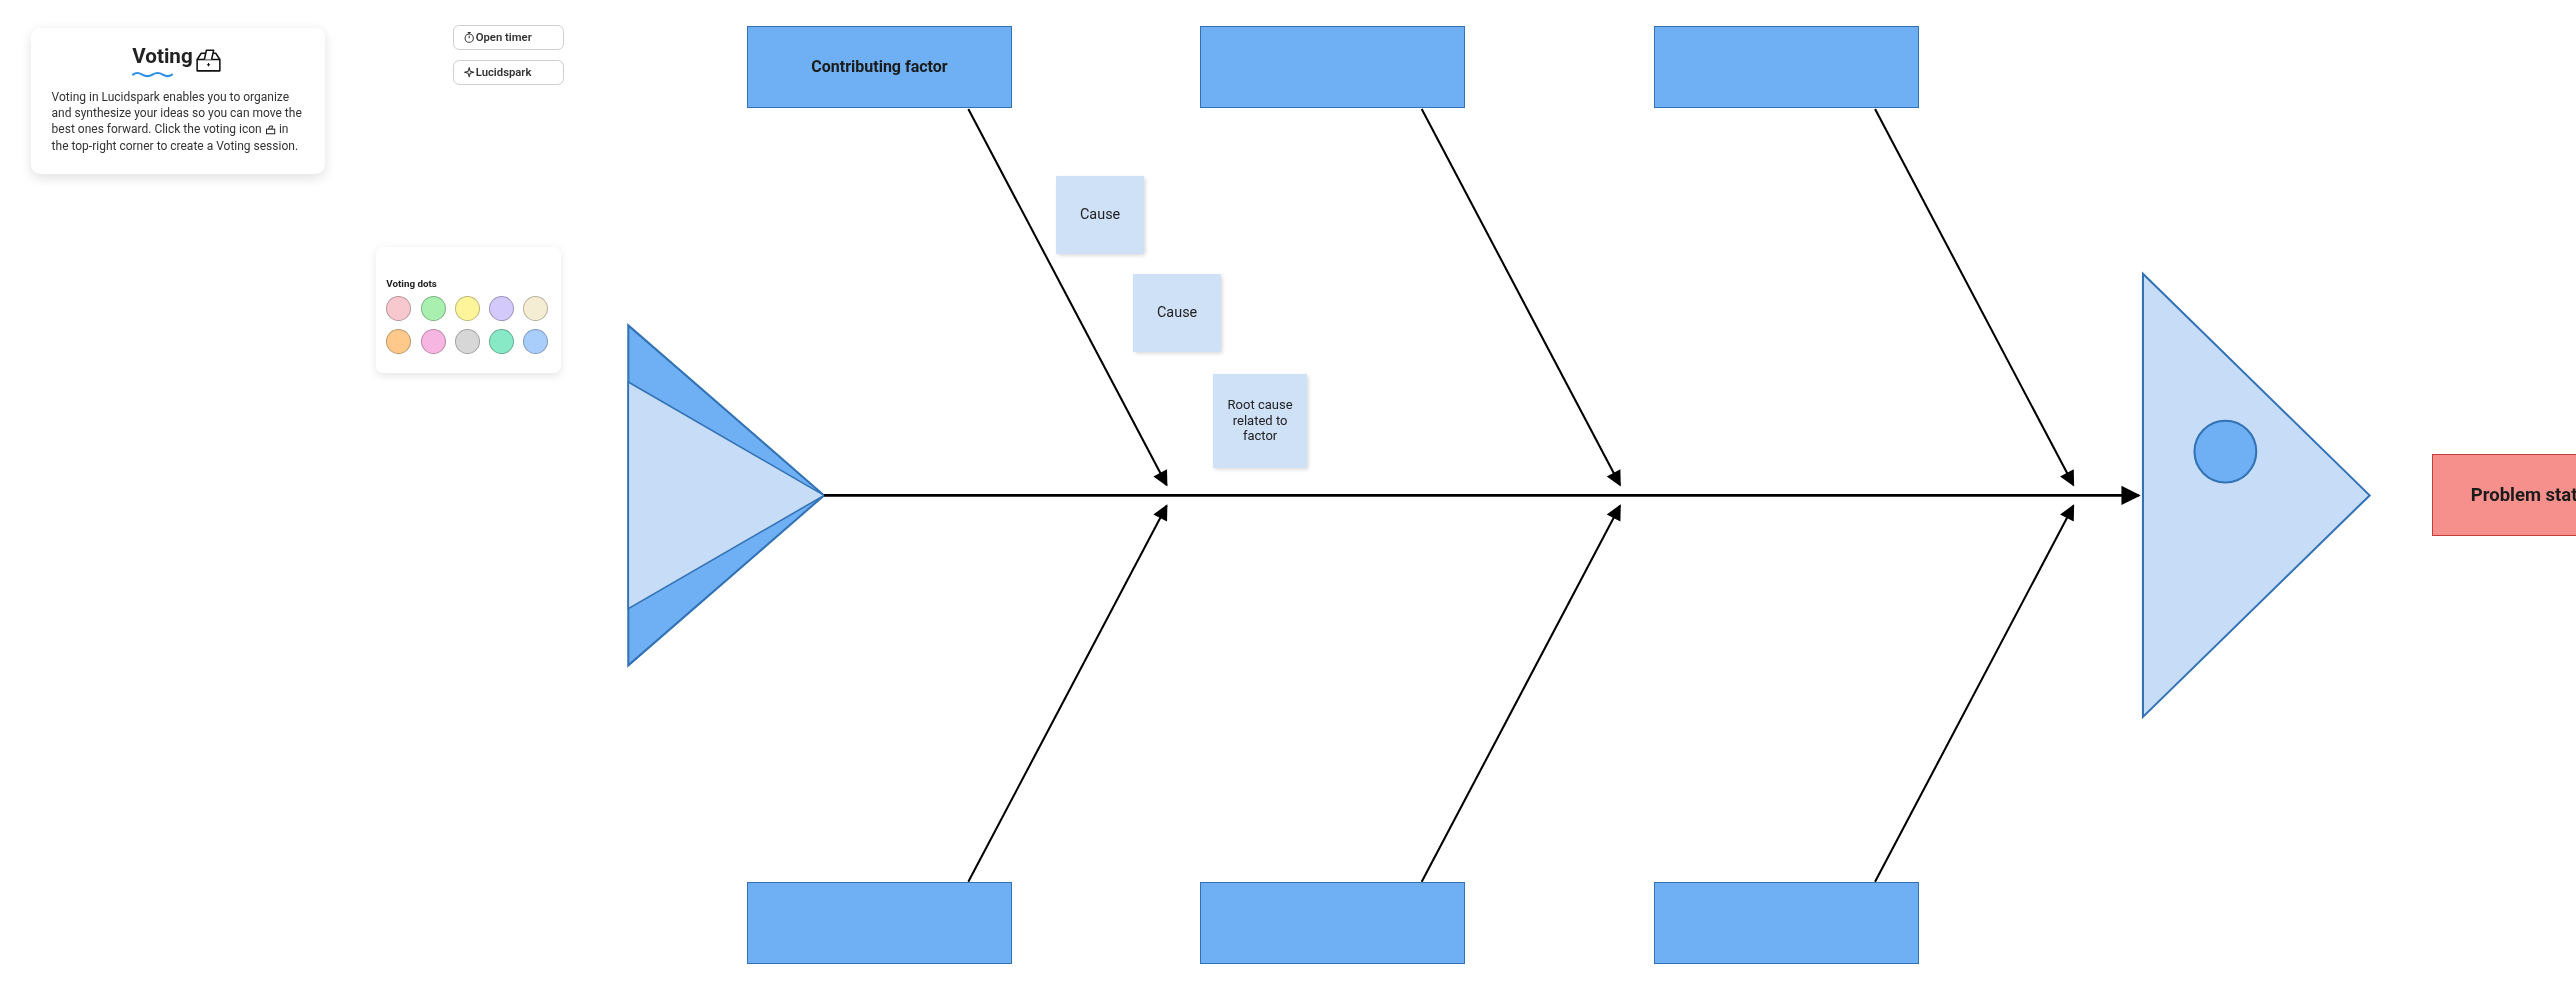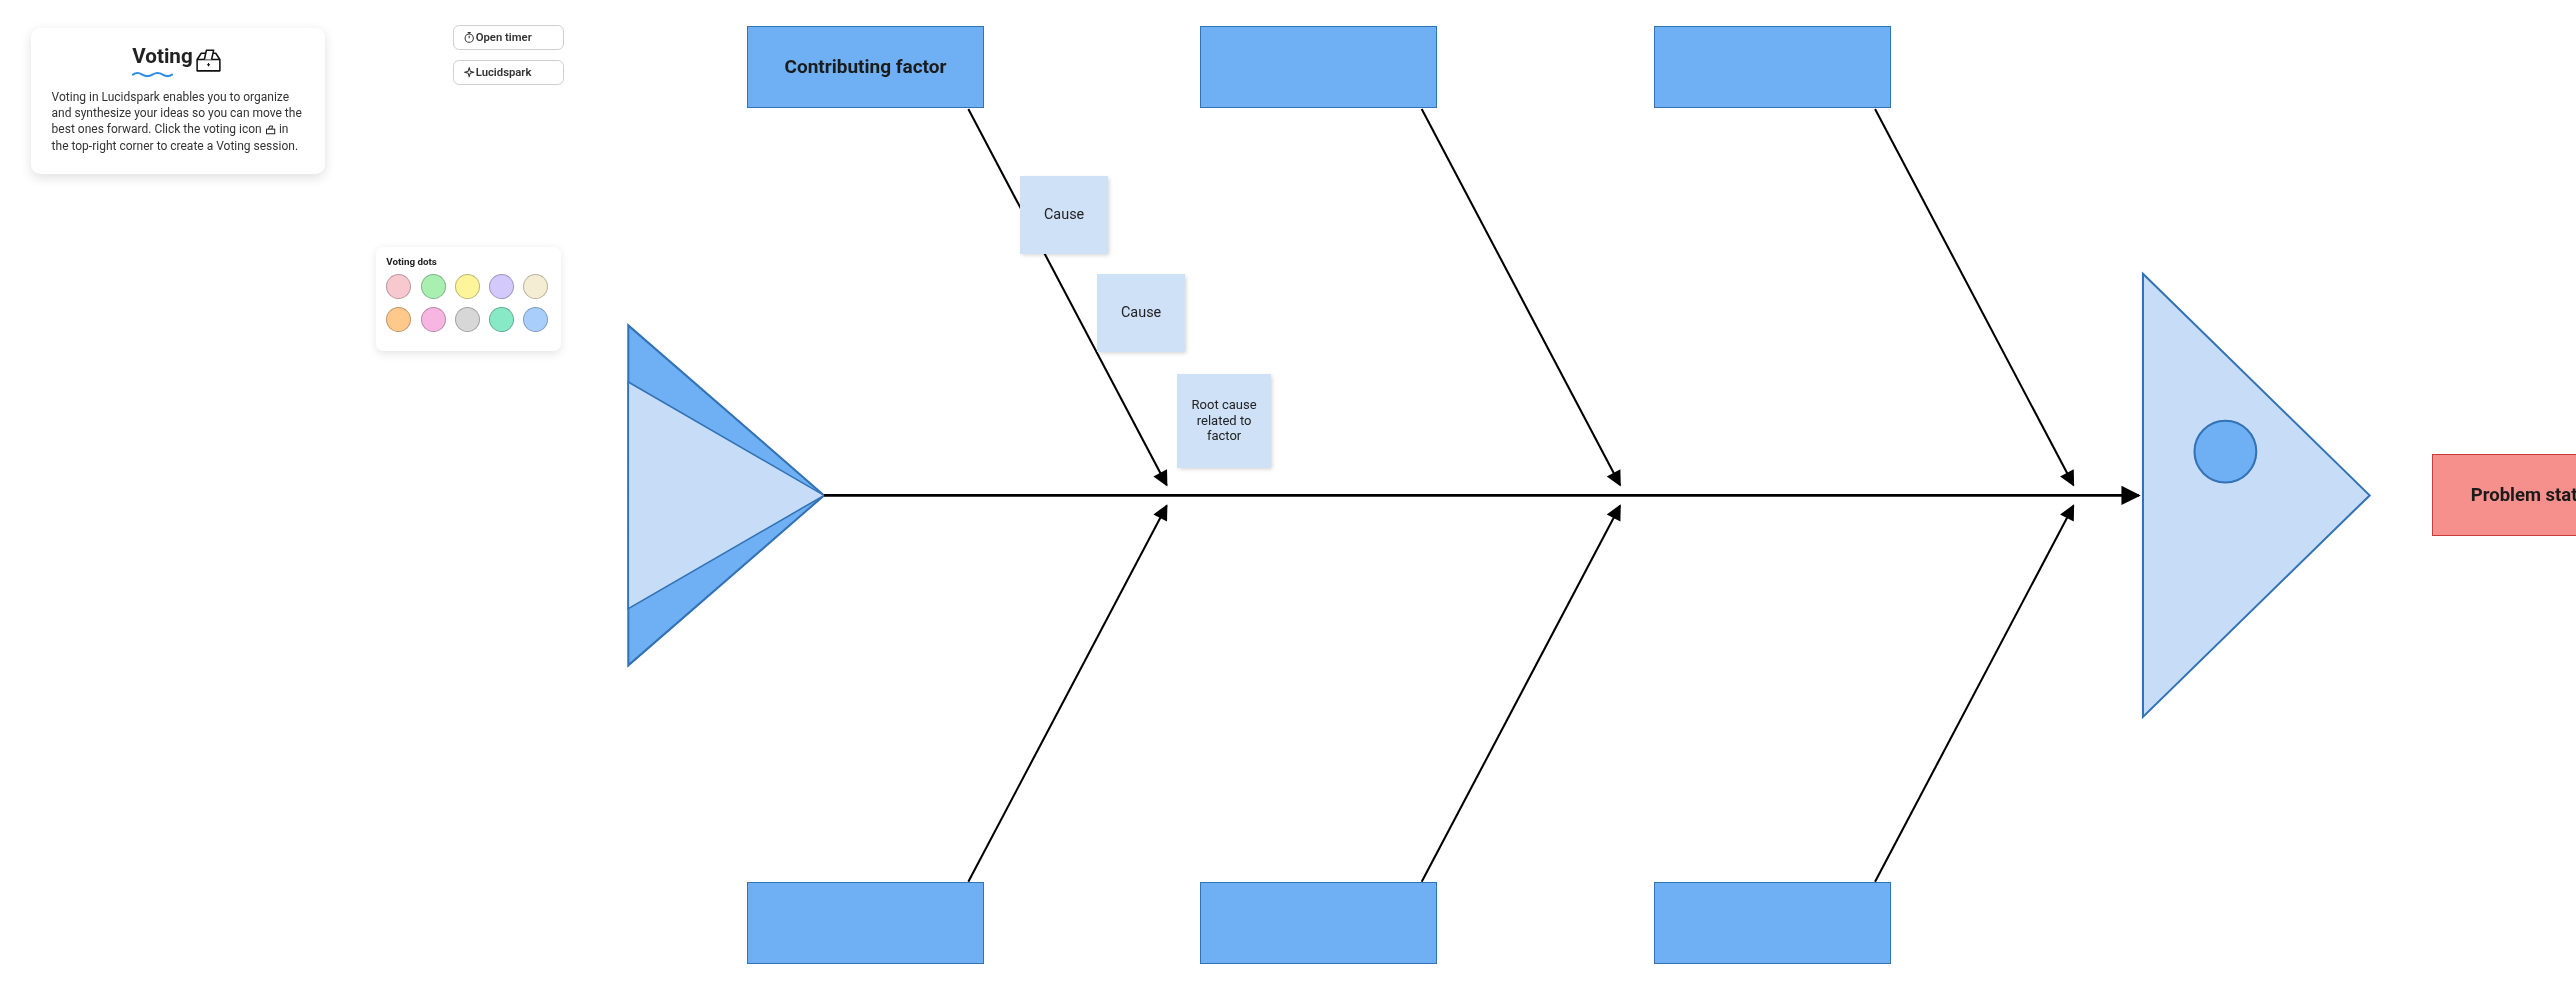--- a/index.html
+++ b/index.html
@@ -113,65 +113,67 @@
     border-radius:7.2px;
     box-shadow:0 2.1px 8.2px rgba(0,0,0,.1);
     padding:9.3px 10.3px 12.4px;
     box-sizing:border-box;
   }
   .voting-dots-title{
     font-size:9.8px;
     font-weight:700;
     color:#222;
     margin-bottom:7.2px;
+    margin-top:22px;
   }
   .dots-row{display:flex;gap:9.3px;margin-bottom:7.2px;}
   .dot{
     width:25px;height:25px;border-radius:50%;
     border:1px solid rgba(0,0,0,.25);
     box-sizing:border-box;
     cursor:pointer;
   }
 
   
   .diagram{
     position:absolute;
     left:618px; top:15.5px;
     width:2069px; height:967px;
   }
   .diagram svg{position:absolute;left:0;top:0;width:2069px;height:967px;}
 
   .factor-box{
     position:absolute;
-    width:237px;height:82px;
+    width:265px;height:82px;
     background:#6eb0f3;
     border:1.5px solid #3272b5;
     box-sizing:border-box;
     display:flex;align-items:center;justify-content:center;
-    font-size:19px;font-weight:700;color:#1b1b1b;
+    font-size:16px;font-weight:700;color:#1b1b1b;
     text-align:right;
   }
 
   .problem-box{
     position:absolute;
     width:237px;height:82px;
     background:#f5908c;
     border:1.5px solid #c73c38;
     box-sizing:border-box;
     display:flex;align-items:center;justify-content:center;
     font-size:18.5px;font-weight:700;color:#1b1b1b;
   }
 
   .cause-note{
     position:absolute;
     background:#cfe1f7;
     box-shadow:1.5px 2.1px 4.1px rgba(0,0,0,.18);
     display:flex;align-items:center;justify-content:center;
     font-size:14.4px;color:#222;text-align:center;
     padding:3.1px;
+    margin-left:36px;
   }
   .cause-small{width:82px;height:72px;}
   .cause-big{width:88px;height:88px;font-size:13px;line-height:1.2;}
 
 </style>
 </head>
 <body>
 
 <div class="info-card">
   <div class="info-card-header">

